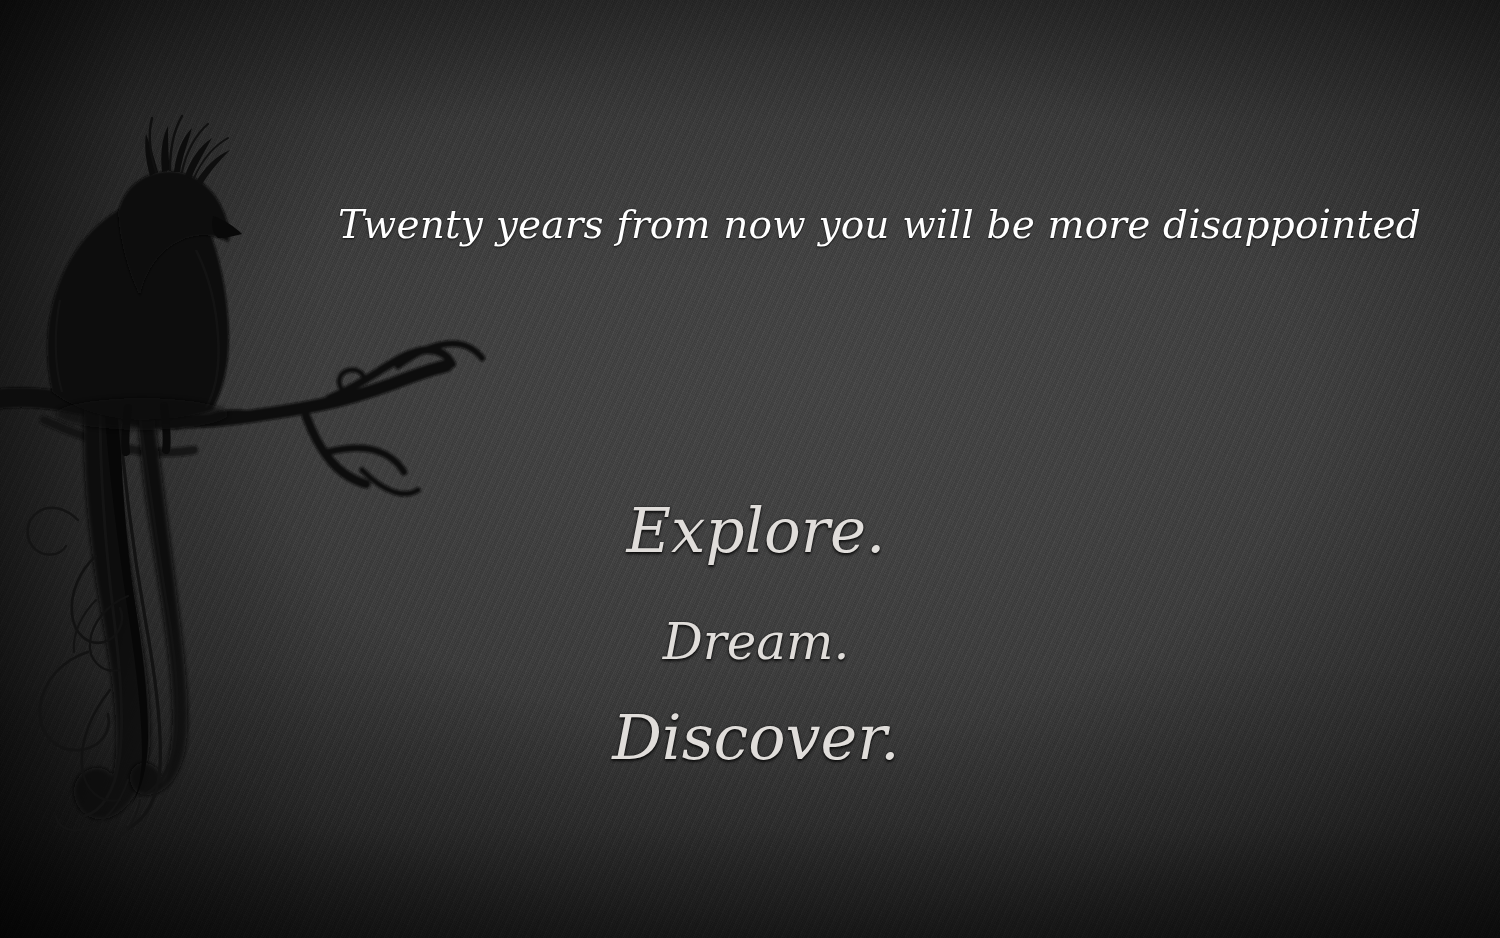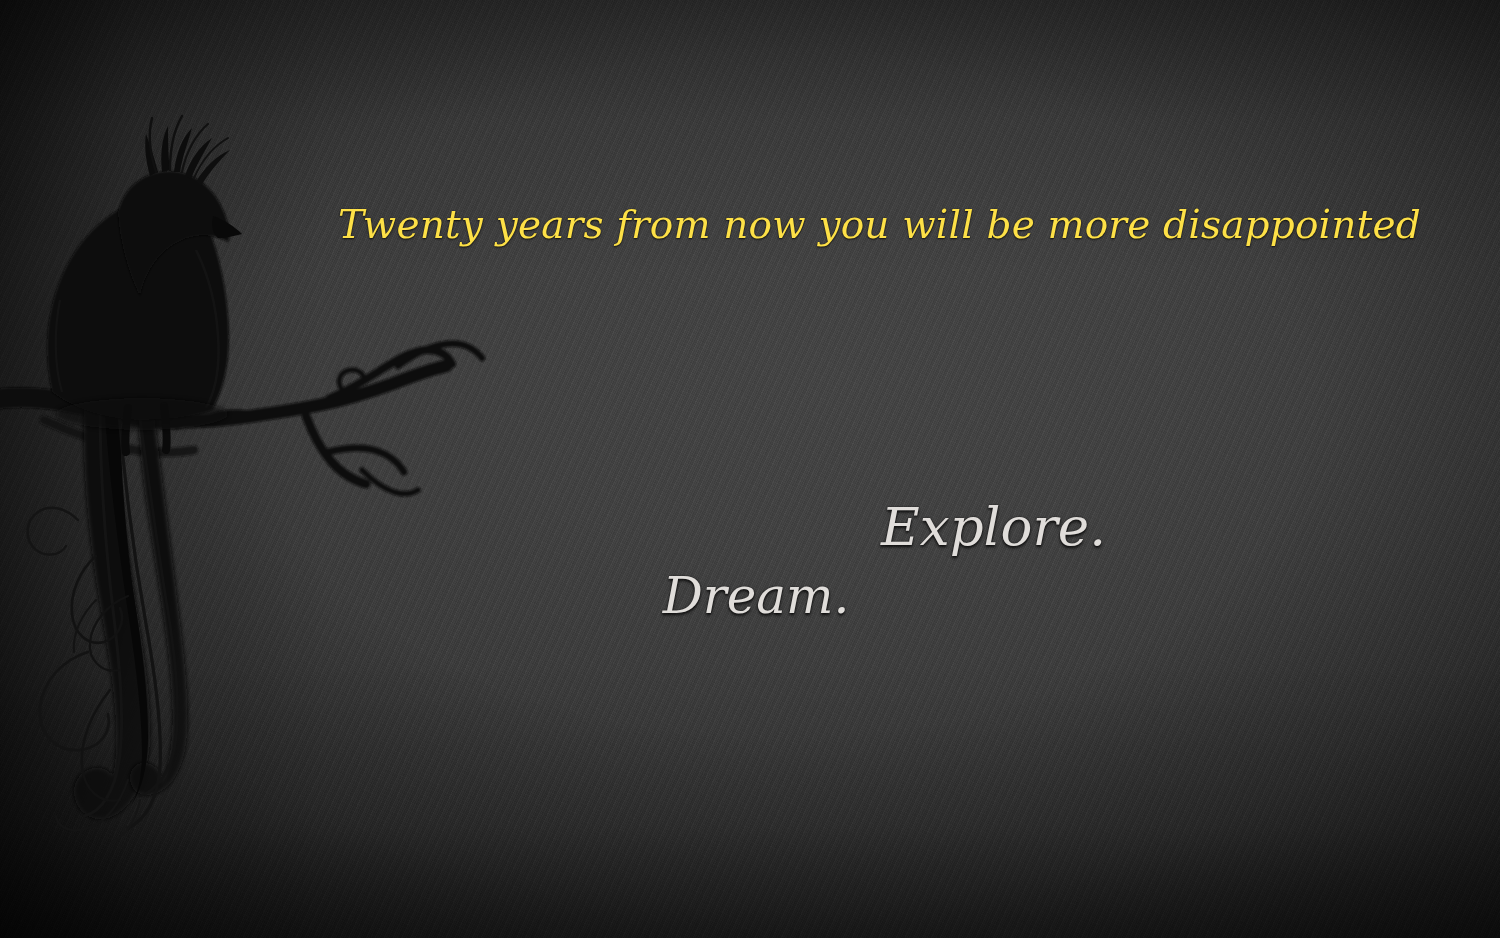--- a/index.html
+++ b/index.html
@@ -104,21 +104,21 @@
     height: 938px;
     pointer-events: none;
   }
 
   
   .quote-block {
     position: absolute;
     left: 338px;
     top: 196px;
     width: 960px;
-    color: #fde047;
+    color: #ffffff;
     font-family: "DejaVu Serif", "Liberation Serif", serif;
     font-style: italic;
     font-size: 39px;
     line-height: 57px;
     letter-spacing: 0.2px;
     text-shadow: 0 1px 2px rgba(0,0,0,0.75), 0 0 1px rgba(0,0,0,0.6);
     white-space: nowrap;
   }
   .quote-line { display: block; }
 
@@ -130,21 +130,21 @@
     text-align: center;
     font-family: "DejaVu Serif", "Liberation Serif", serif;
     font-style: italic;
     color: #e0ddda;
     text-shadow: 0 2px 3px rgba(0,0,0,0.8), 0 0 2px rgba(0,0,0,0.6);
   }
   .word {
     display: block;
     line-height: 1.0;
   }
-  .word-explore { font-size: 53px; margin-bottom: 18px; text-align: right; }
+  .word-explore { font-size: 61px; margin-bottom: 56px; }
   .word-dream   { font-size: 50px; margin-bottom: 40px; }
   .word-discover{ font-size: 62px; }
 </style>
 </head>
 <body>
 
 <div id="wallpaper">
 
   <div id="bg-base"></div>
   <div id="bg-weave"></div>
@@ -299,15 +299,16 @@
     </g>
   </svg>
 
   <div class="quote-block">
     <span class="quote-line">Twenty years from now you will be more disappointed</span>
   </div>
 
   <div class="words-block">
     <span class="word word-explore">Explore.</span>
     <span class="word word-dream">Dream.</span>
+    <span class="word word-discover">Discover.</span>
   </div>
 
 </div>
 
 </body></html>

